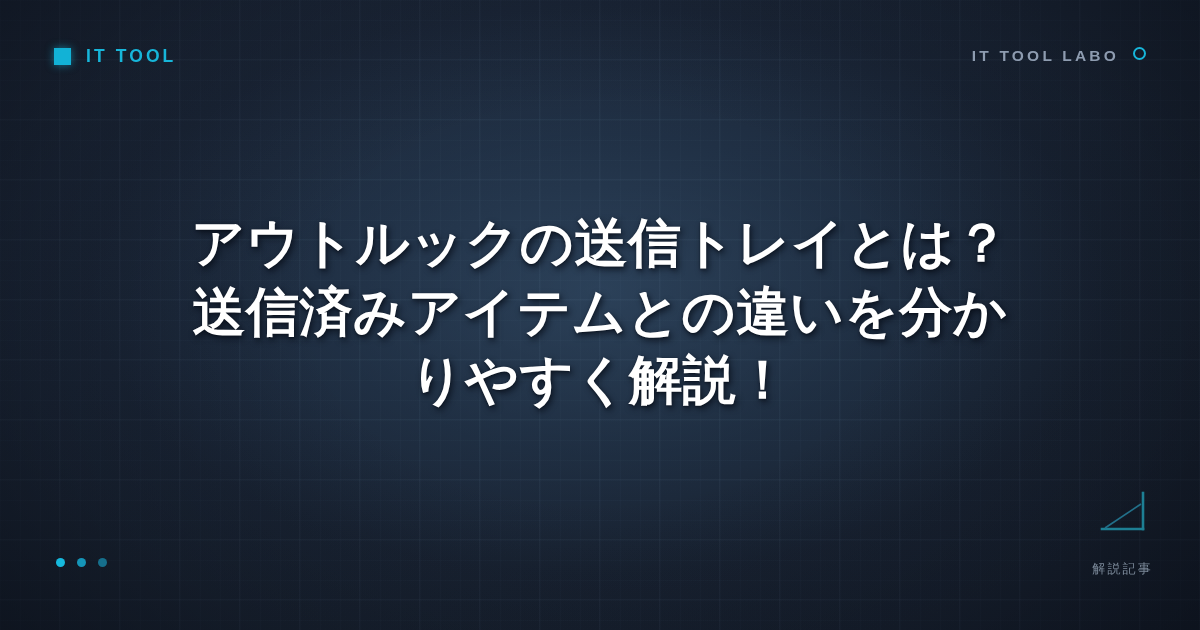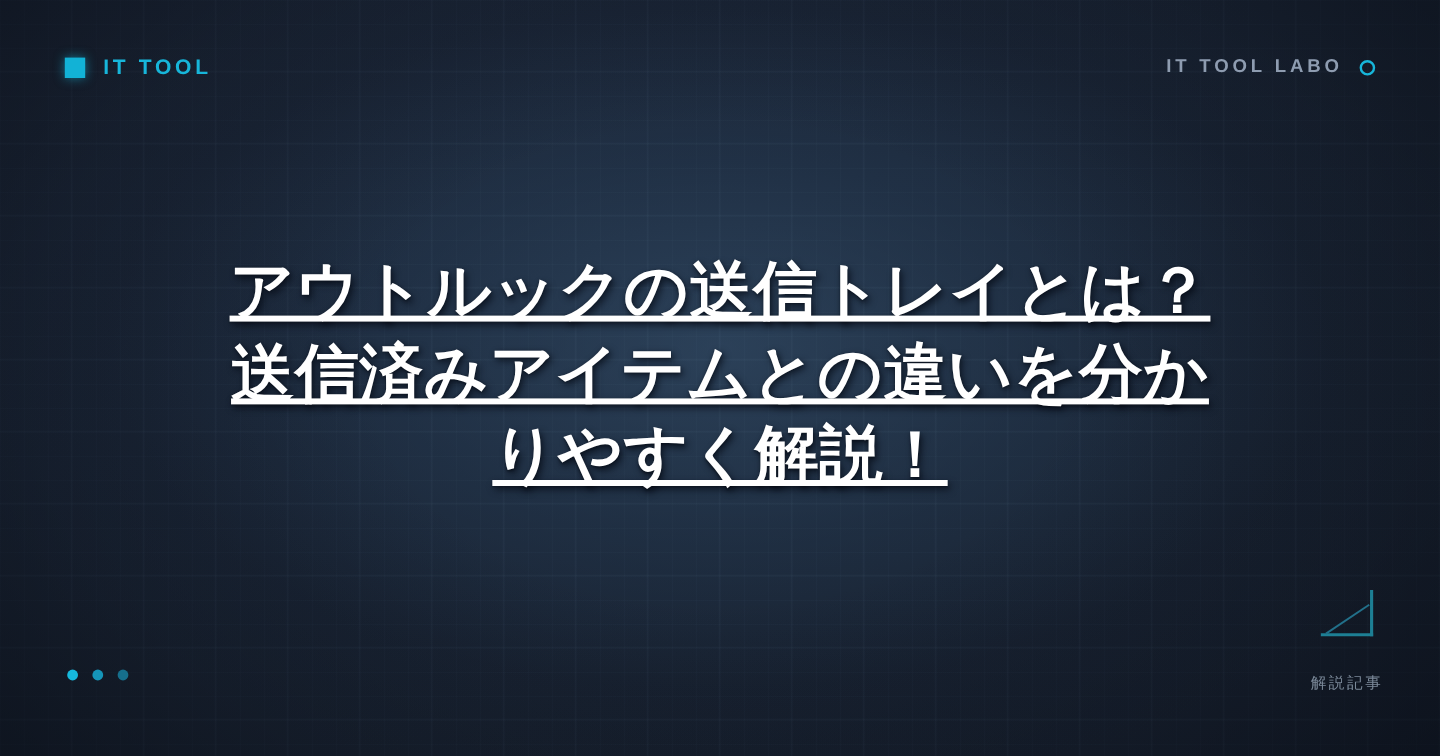--- a/index.html
+++ b/index.html
@@ -74,21 +74,21 @@
     width:17px; height:17px;
     background:#12b2d6;
     box-shadow:0 0 9px rgba(24,190,226,0.55);
   }
   .brand-text {
     color:#17b6da;
     font-size:17.5px;
     font-weight:bold;
     letter-spacing:3.1px;
   }
-  .labo { display:flex; align-items:center; gap:14px; }
+  .labo { display:flex; gap:14px; }
   .labo-text {
     color:#8e9cb0;
     font-size:15.5px;
     font-weight:bold;
     letter-spacing:3.2px;
   }
   .labo-ring {
     width:13px; height:13px;
     border:2.2px solid #17b6da;
     border-radius:50%;
@@ -103,21 +103,20 @@
   .title {
     width:840px;
     text-align:center;
     color:#ffffff;
     font-size:53px;
     font-weight:bold;
     line-height:1.30;
     letter-spacing:0.5px;
     text-shadow:2px 3px 6px rgba(4,9,18,0.72), 0 1px 2px rgba(4,9,18,0.5);
     margin-top:-6px;
-    text-decoration:underline;
   }
 
   
   .dots {
     position:absolute; left:56px; bottom:63px;
     display:flex; align-items:center; gap:12px;
   }
   .dot { width:9px; height:9px; border-radius:50%; background:#16b9dd; }
   .dot.d2 { background:#1595b8; }
   .dot.d3 { background:#166f8c; }

